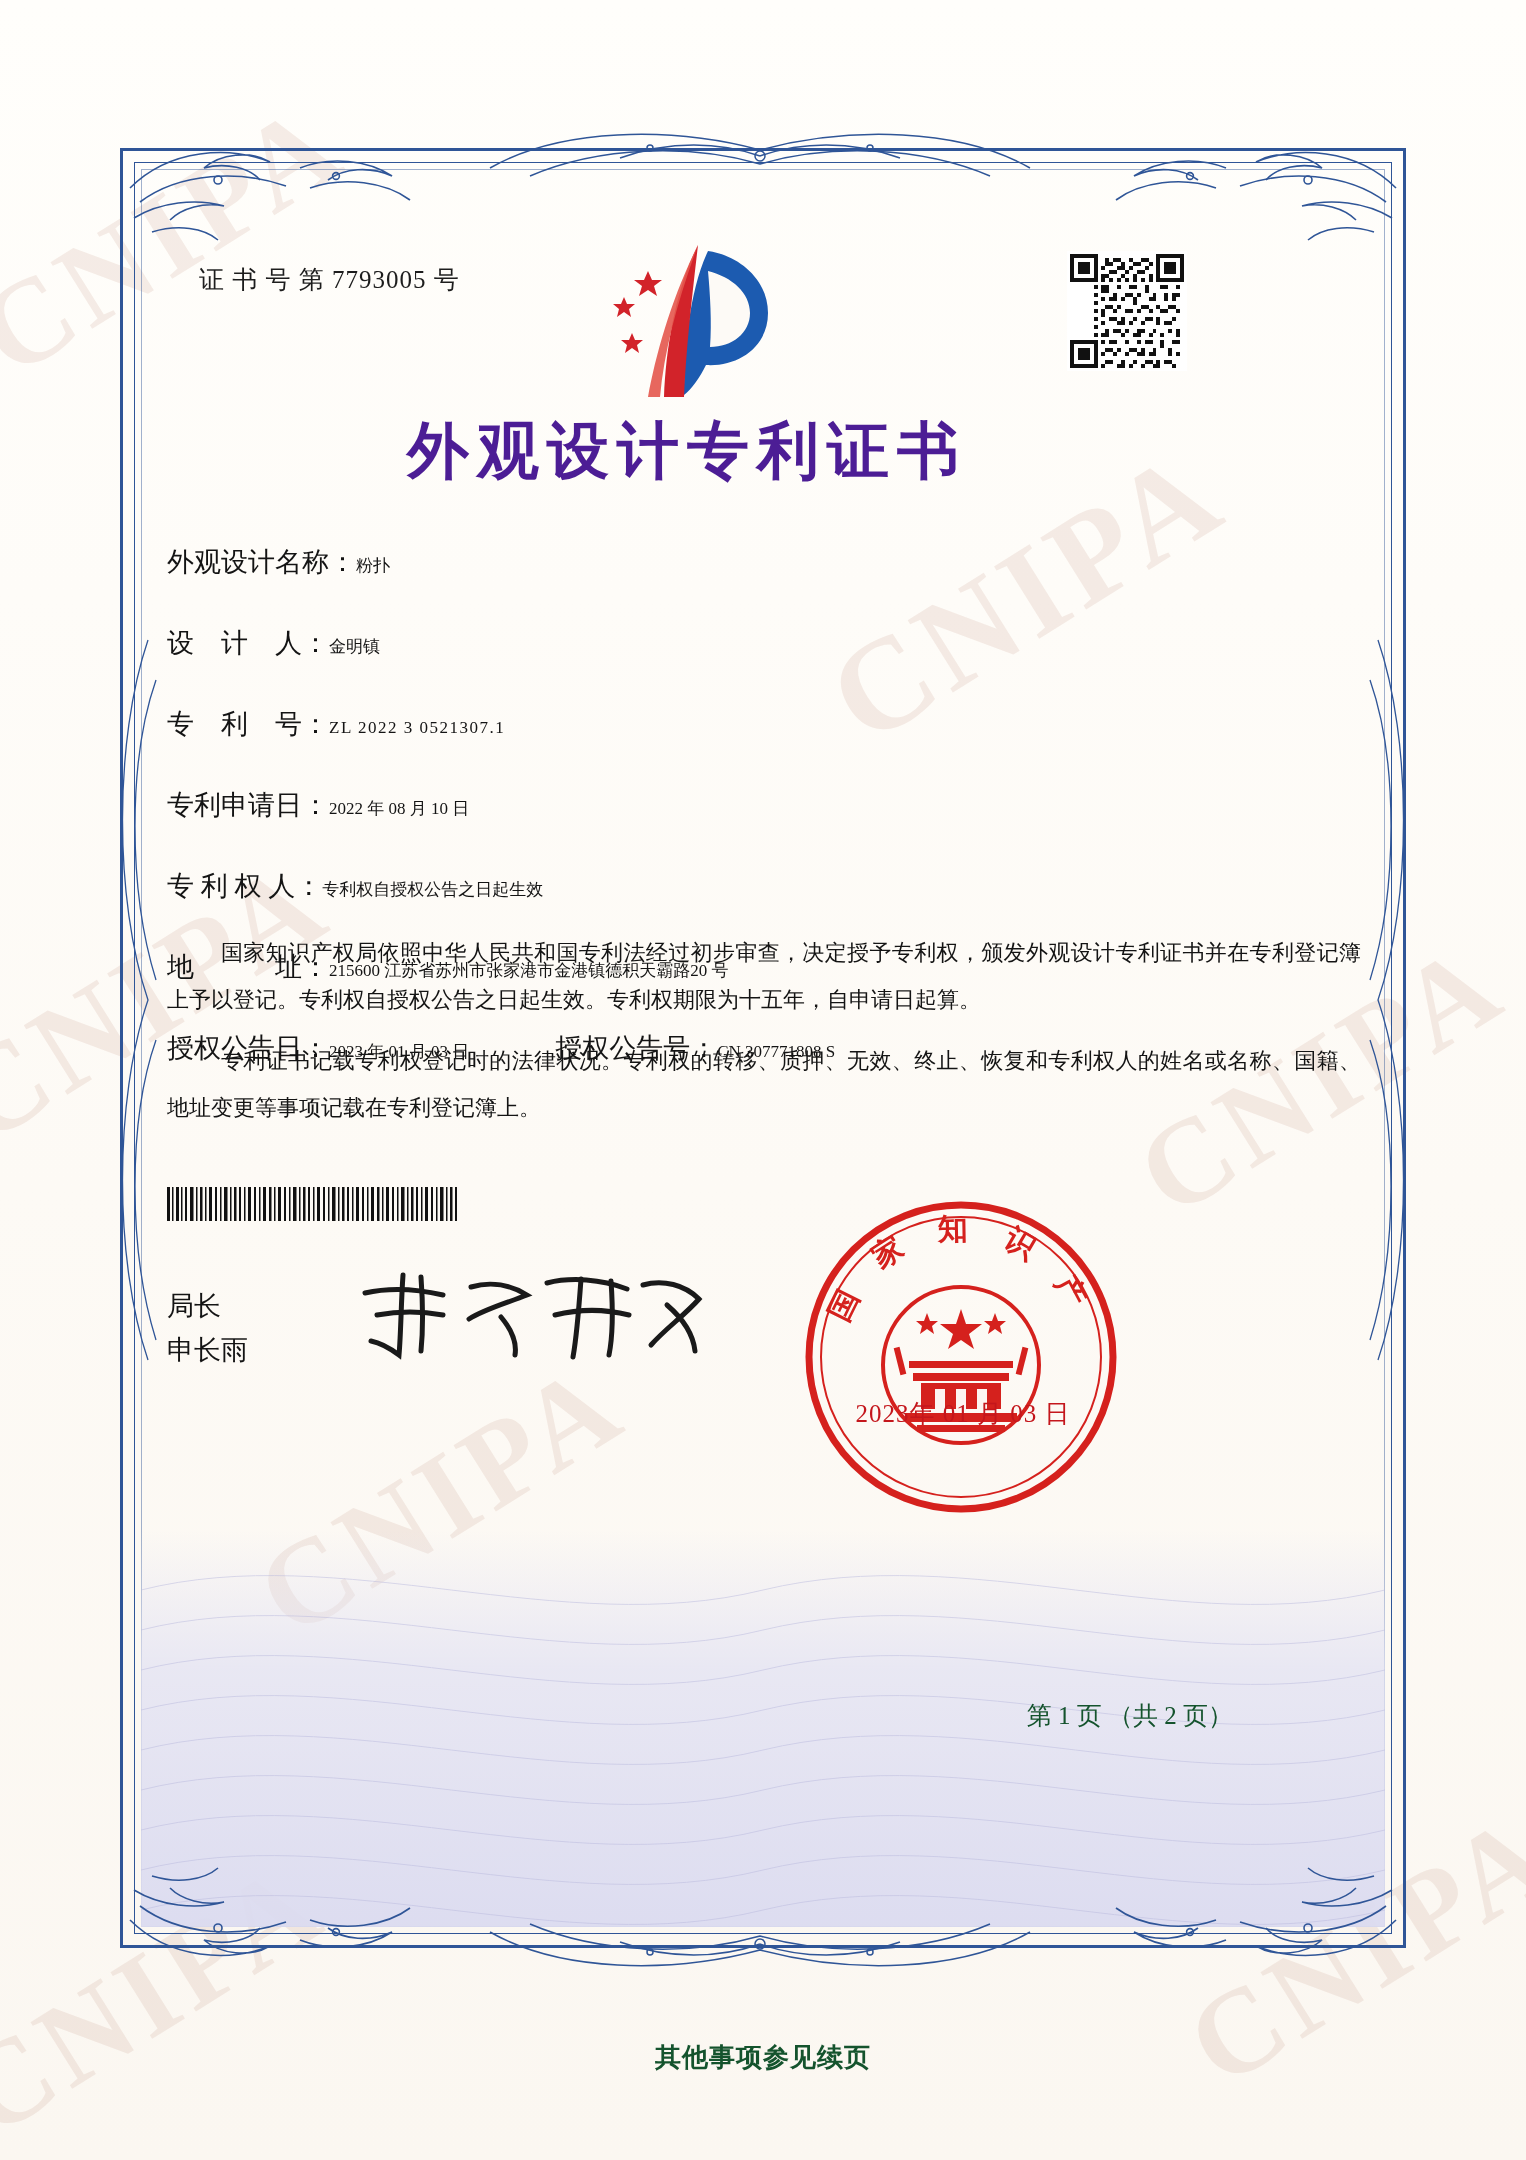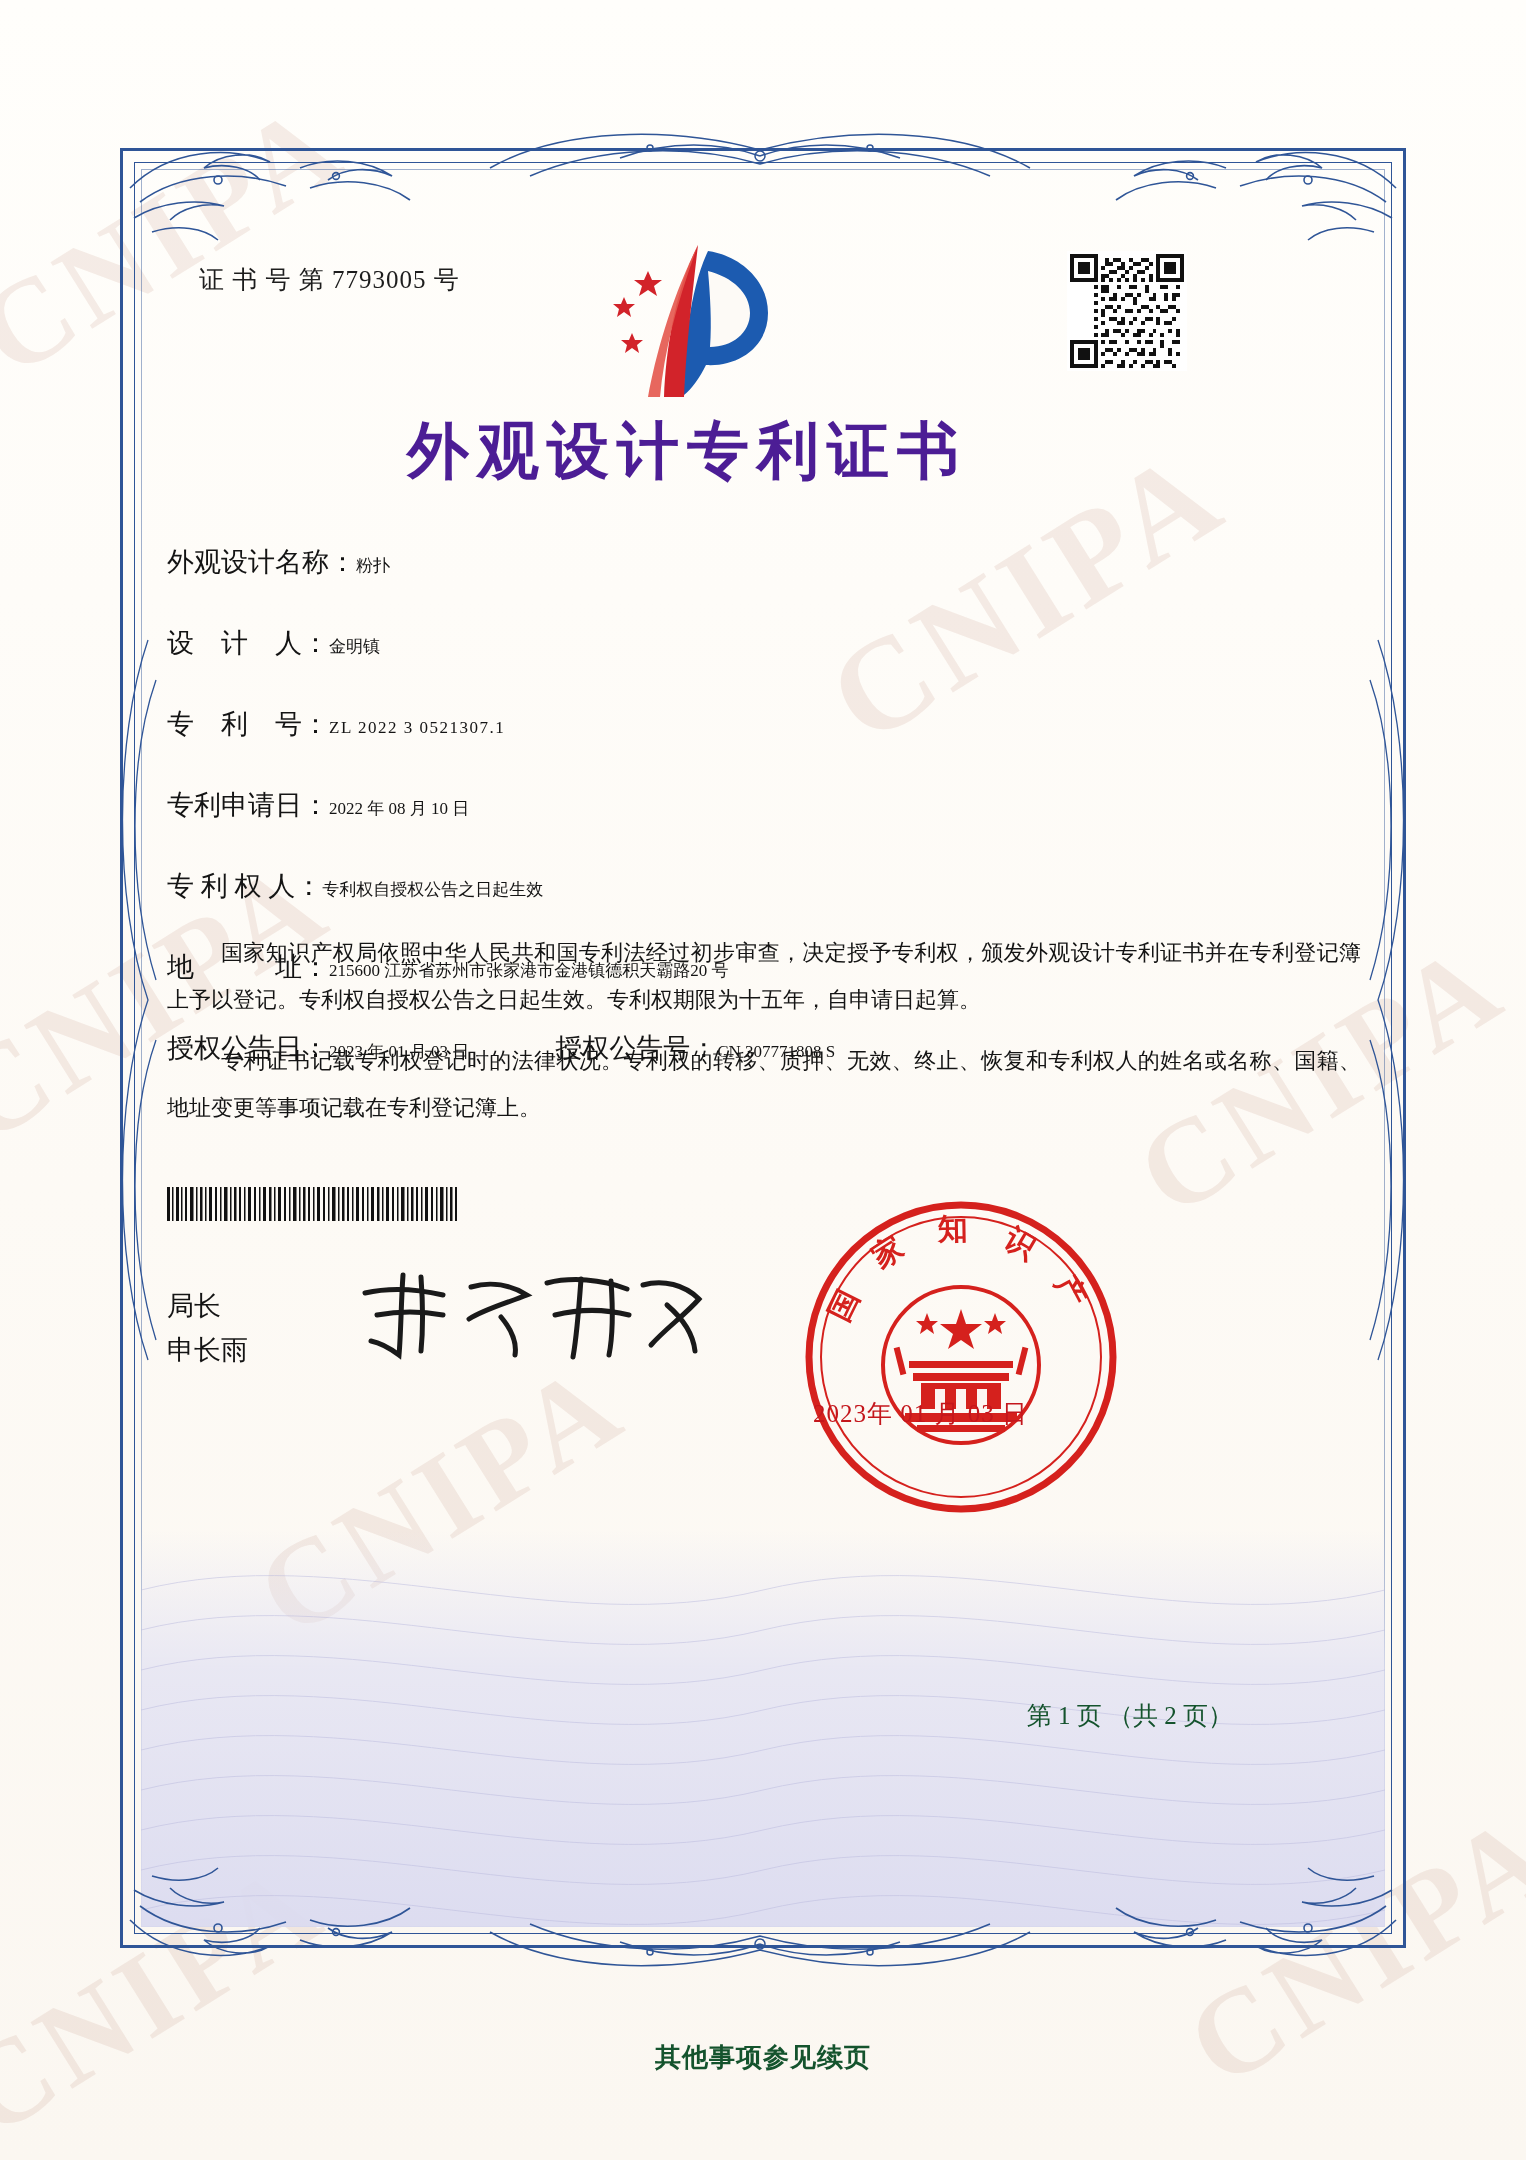--- a/index.html
+++ b/index.html
@@ -229,20 +229,21 @@
     right: 112px;
     top: 1028px;
     width: 320px;
     height: 320px;
   }
   .seal-date {
     position: absolute;
     right: 120px;
     top: 1228px;
     width: 300px;
+    text-align: center;
     font-size: 25px;
     color: #c4161c;
     letter-spacing: 1px;
   }
 
   .page-no {
     position: absolute;
     left: 0; right: 0;
     top: 1530px;
     text-align: right;

